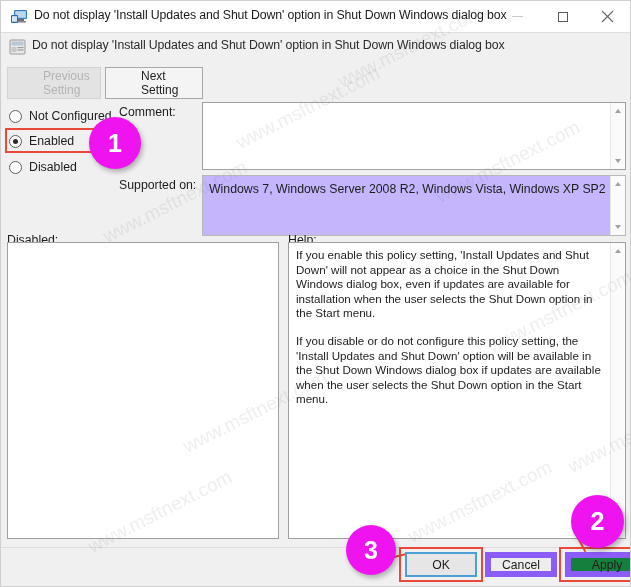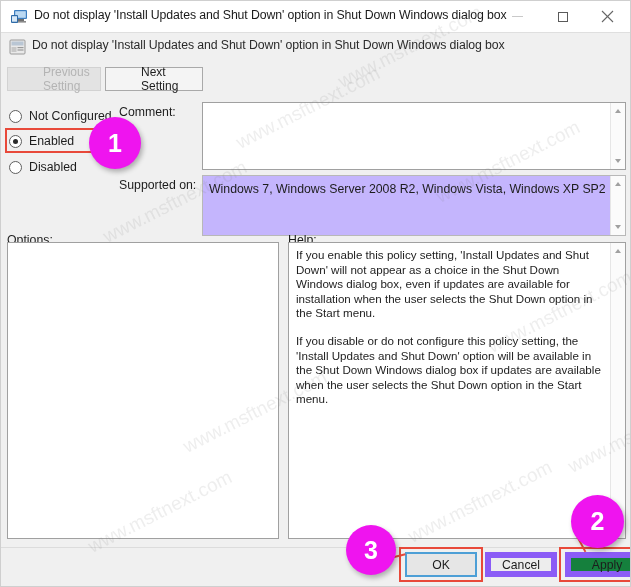--- a/index.html
+++ b/index.html
@@ -82,21 +82,21 @@
     left: 31px; top: 5px;
     font-size: 12.3px;
     color: #2b2b2b;
     white-space: nowrap;
     letter-spacing: -0.1px;
   }
 
   
   .navbtn {
     position: absolute;
-    height: 24px;
+    height: 32px;
     border: 1px solid #adadad;
     background: #e1e1e1;
     font-family: "Liberation Sans", sans-serif;
     font-size: 12px;
     color: #1d1d1d;
     display: flex;
     align-items: center;
     justify-content: center;
     box-sizing: border-box;
     padding-left: 35px;
@@ -388,21 +388,21 @@
 
   <div class="fld-label lbl-supported">Supported on:</div>
   <div class="tbox tbox-supported">
     <div class="inner-text">Windows 7, Windows Server 2008 R2, Windows Vista, Windows XP SP2</div>
     <div class="vscroll">
       <span class="arrow up"></span>
       <span class="arrow down"></span>
     </div>
   </div>
 
-  <div class="fld-label lbl-options">Options:</div>
+  <div class="fld-label lbl-options">Disabled:</div>
   <div class="tbox tbox-options"></div>
 
   <div class="fld-label lbl-help">Help:</div>
   <div class="tbox tbox-help">
     <div class="help-text">
       <p>If you enable this policy setting, 'Install Updates and Shut Down' will not appear as a choice in the Shut Down Windows dialog box, even if updates are available for installation when the user selects the Shut Down option in the Start menu.</p>
       <p>If you disable or do not configure this policy setting, the 'Install Updates and Shut Down' option will be available in the Shut Down Windows dialog box if updates are available when the user selects the Shut Down option in the Start menu.</p>
     </div>
     <div class="vscroll">
       <span class="arrow up"></span>

